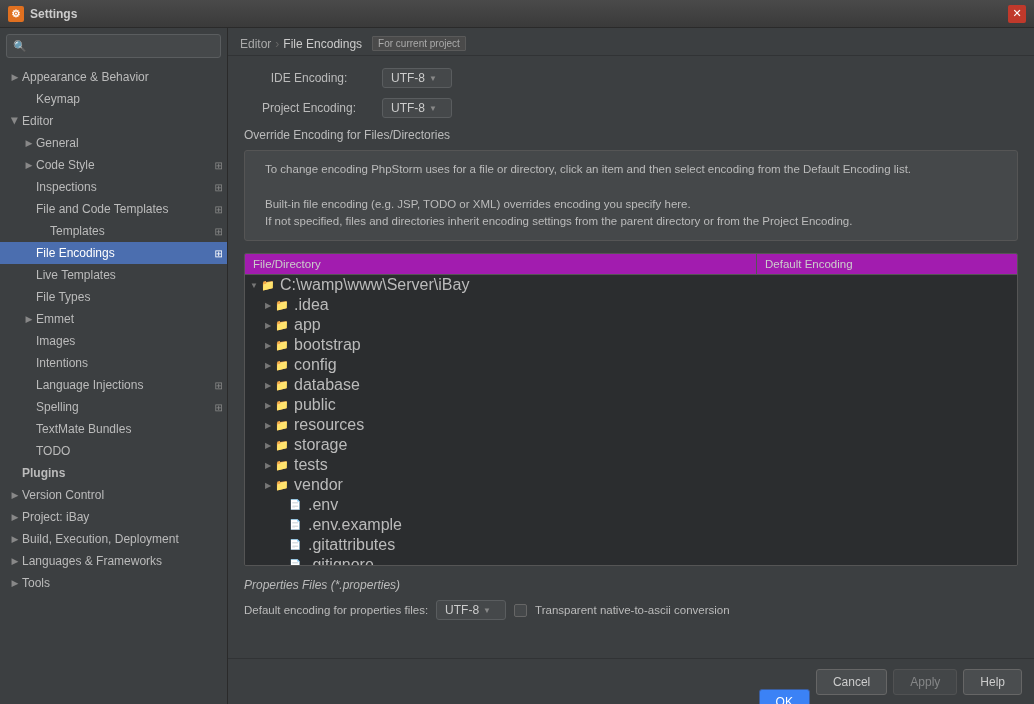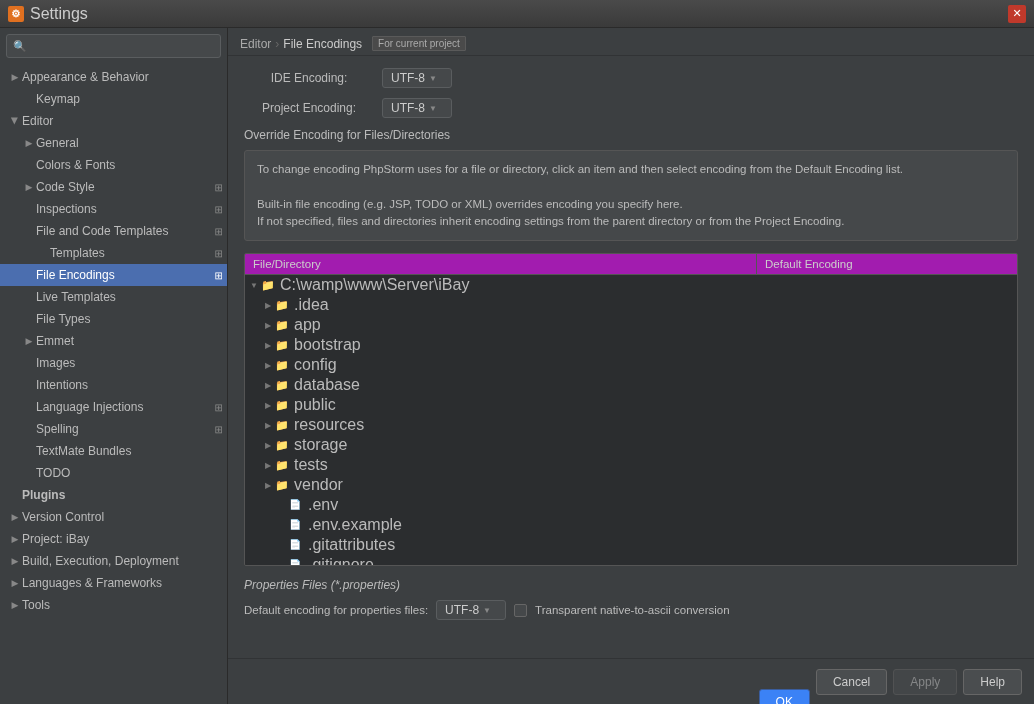--- a/index.html
+++ b/index.html
@@ -35,21 +35,22 @@
       border-radius: 2px;
       display: flex;
       align-items: center;
       justify-content: center;
       font-size: 10px;
       color: white;
       font-weight: bold;
     }
     .title-bar-text {
       color: #cccccc;
-      font-size: 16px;
+      font-size: 12px;
+      font-weight: bold;
     }
     .title-bar-close {
       width: 18px;
       height: 18px;
       background: #c0392b;
       border-radius: 2px;
       display: flex;
       align-items: center;
       justify-content: center;
       color: white;
@@ -203,21 +204,21 @@
       font-size: 12px;
       margin-bottom: 8px;
       margin-top: 4px;
       font-weight: 500;
     }
 
     .info-box {
       background: #45484a;
       border: 1px solid #555;
       border-radius: 3px;
-      padding: 10px 12px;
+      padding: 10px 20px;
       margin-bottom: 12px;
       color: #bbbbbb;
       line-height: 1.5;
       font-size: 11.5px;
     }
 
     
     .file-table {
       border: 1px solid #555;
       border-radius: 2px;
@@ -394,24 +395,20 @@
       <div class="tree-item">
         <span class="arrow down">▶</span>
         <span>Editor</span>
       </div>
 
       <div class="tree-item tree-indent-1">
         <span class="arrow">▶</span>
         <span>General</span>
       </div>
 
-      <div class="tree-item tree-indent-1">
-        <span class="arrow"> </span>
-        <span>Colors &amp; Fonts</span>
-      </div>
 
       <div class="tree-item tree-indent-1">
         <span class="arrow">▶</span>
         <span>Code Style</span>
         <span style="margin-left:auto;margin-right:4px;color:#888;font-size:10px;">⊞</span>
       </div>
 
       <div class="tree-item tree-indent-1">
         <span class="arrow"> </span>
         <span>Inspections</span>

